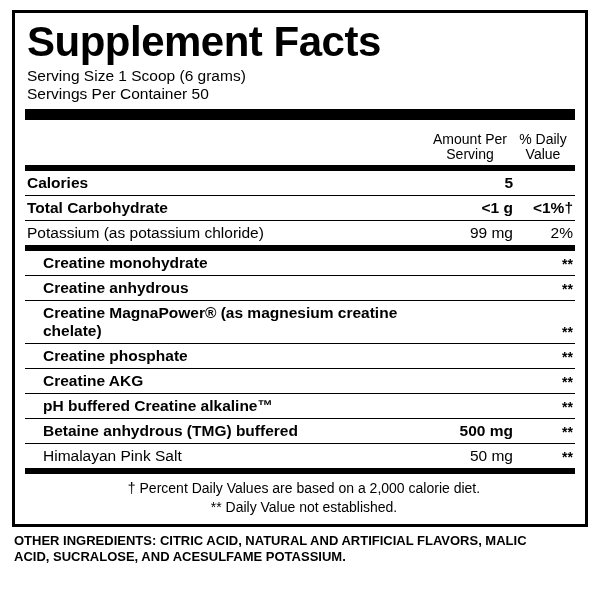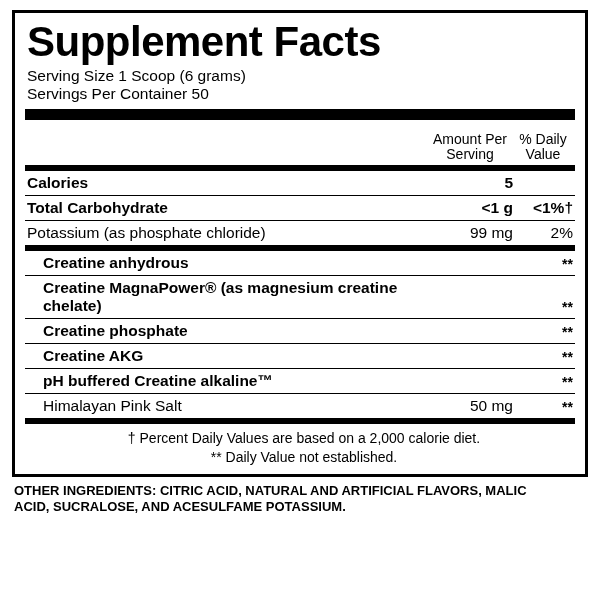--- a/index.html
+++ b/index.html
@@ -122,26 +122,31 @@
           <td class="col-dv"></td>
         </tr>
 
         <tr class="sep-thin">
           <td class="col-name">Total Carbohydrate</td>
           <td class="col-amt">&lt;1 g</td>
           <td class="col-dv">&lt;1%†</td>
         </tr>
 
         <tr class="sep-med">
-          <td class="col-name">Potassium (as phosphate chloride)</td>
+          <td class="col-name">Potassium (as potassium chloride)</td>
           <td class="col-amt">99 mg</td>
           <td class="col-dv">2%</td>
         </tr>
 
 
+        <tr class="sub-row sep-thin">
+          <td class="col-name indent">Creatine monohydrate</td>
+          <td class="col-amt"></td>
+          <td class="col-dv stars">**</td>
+        </tr>
         <tr class="sub-row sep-thin">
           <td class="col-name indent">Creatine anhydrous</td>
           <td class="col-amt"></td>
           <td class="col-dv stars">**</td>
         </tr>
         <tr class="sub-row sep-thin">
           <td class="col-name indent">Creatine MagnaPower® (as magnesium creatine chelate)</td>
           <td class="col-amt"></td>
           <td class="col-dv stars">**</td>
         </tr>
@@ -153,20 +158,25 @@
         <tr class="sub-row sep-thin">
           <td class="col-name indent">Creatine AKG</td>
           <td class="col-amt"></td>
           <td class="col-dv stars">**</td>
         </tr>
         <tr class="sub-row sep-thin">
           <td class="col-name indent">pH buffered Creatine alkaline™</td>
           <td class="col-amt"></td>
           <td class="col-dv stars">**</td>
         </tr>
+        <tr class="sub-row sep-thin">
+          <td class="col-name indent">Betaine anhydrous (TMG) buffered</td>
+          <td class="col-amt">500 mg</td>
+          <td class="col-dv stars">**</td>
+        </tr>
         <tr class="sub-row sep-med">
           <td class="col-name indent">Himalayan Pink Salt</td>
           <td class="col-amt">50 mg</td>
           <td class="col-dv stars">**</td>
         </tr>
       </tbody>
     </table>
 
     <div class="footnotes">
       <div>† Percent Daily Values are based on a 2,000 calorie diet.</div>

